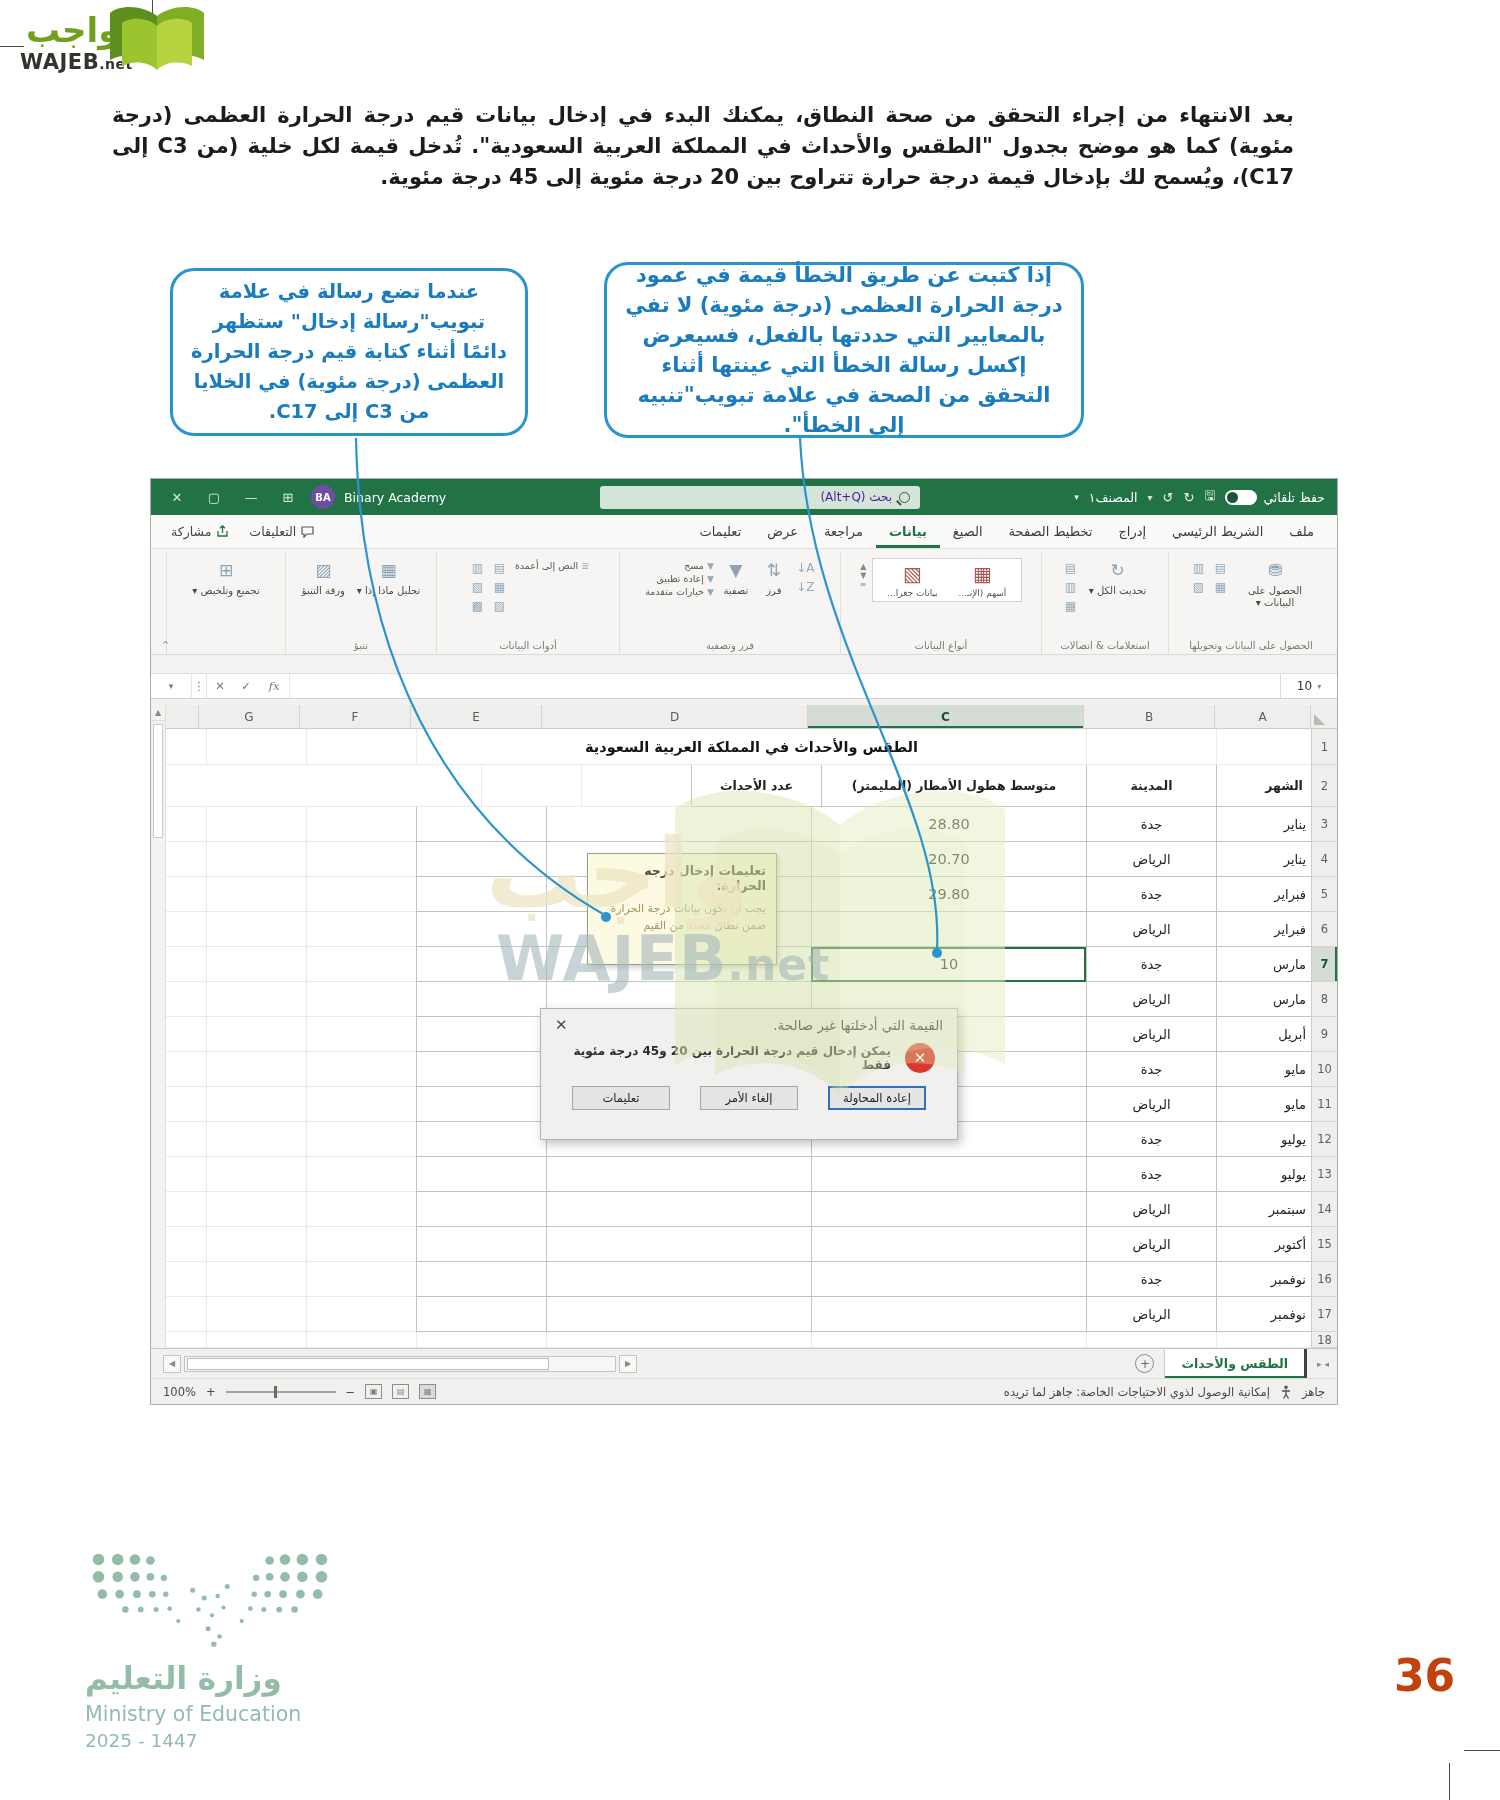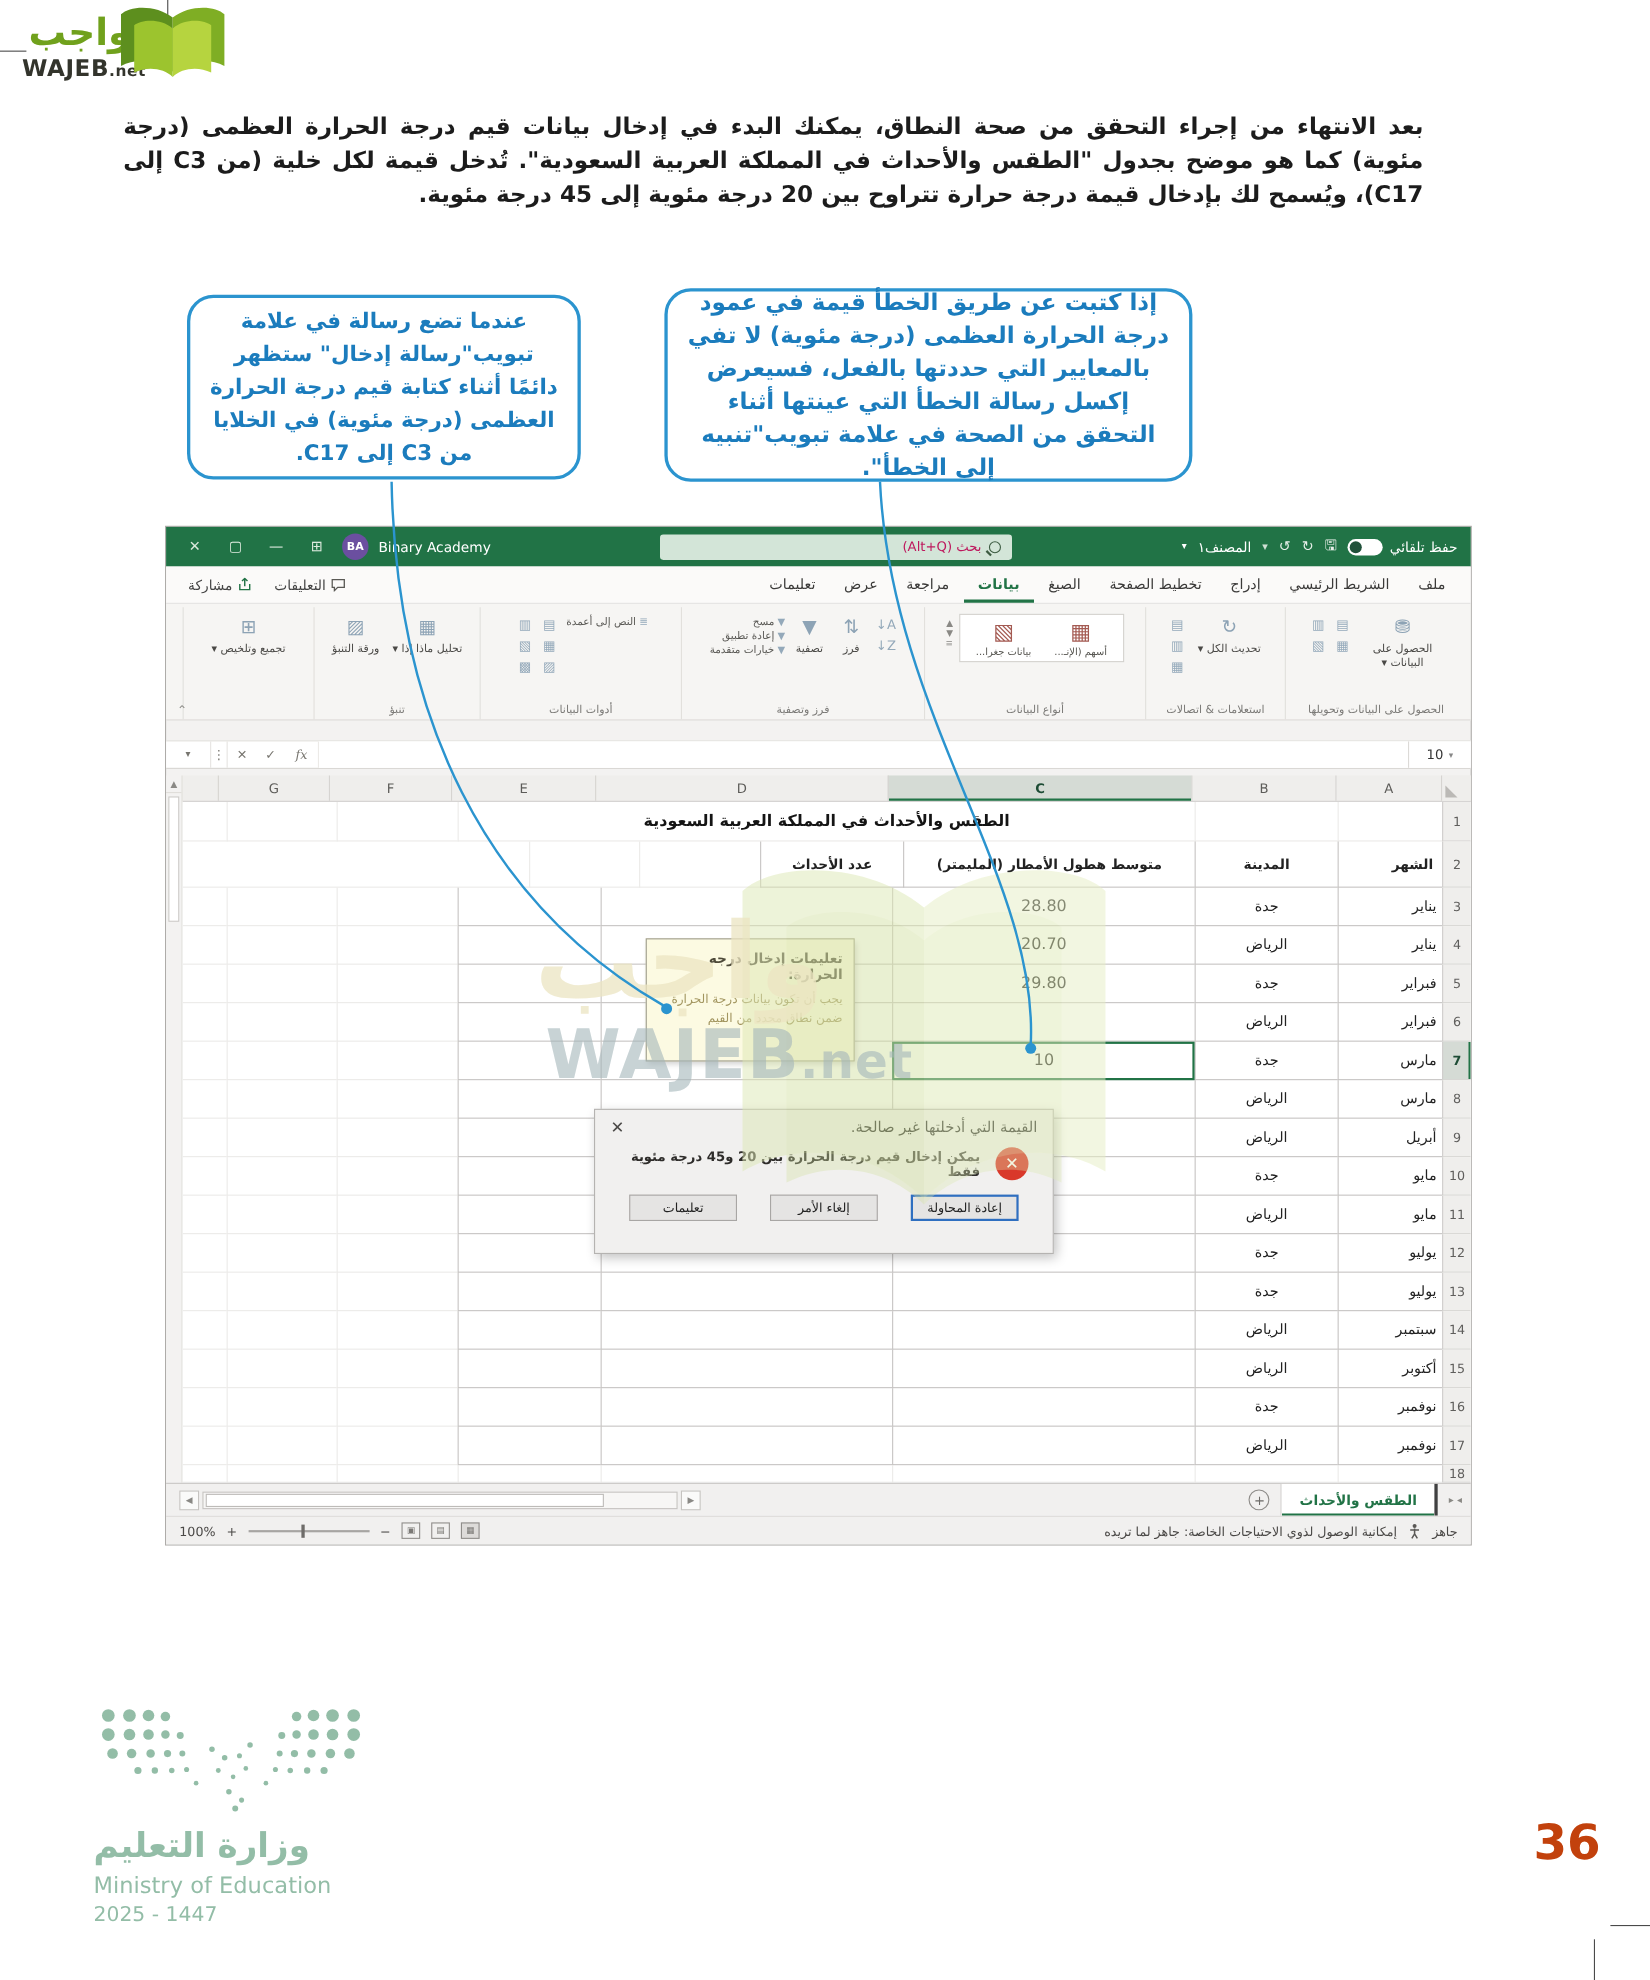--- a/index.html
+++ b/index.html
@@ -21,21 +21,21 @@
   #co-left{left:170px;top:268px;width:358px;height:168px;font-size:19.5px;line-height:30px;padding:0 16px;box-sizing:border-box;}
   #co-right{left:560px;top:262px;width:480px;height:176px;font-size:21px;line-height:30px;padding:6px 18px;box-sizing:border-box;margin-left:44px;}
   
   #xl{left:150px;top:478px;width:1186px;height:925px;border:1px solid #aeaca9;background:#f3f2f1;box-sizing:content-box;}
   .titlebar{position:absolute;left:0;top:0;width:100%;height:36px;background:#217346;display:flex;
             align-items:center;color:#fff;padding:0 12px;box-sizing:border-box;gap:9px;font-size:12.5px;}
   .winbtn{width:28px;text-align:center;font-size:13px;color:#ddeade;}
   .avatar{width:24px;height:24px;border-radius:50%;background:#6b4fa0;font-size:10px;display:flex;
           align-items:center;justify-content:center;font-weight:bold;flex:none;}
   .search{width:300px;height:23px;background:#d3e5d8;border-radius:3px;margin:0 auto;display:flex;direction:rtl;
-          align-items:center;color:#be185d;font-size:12px;gap:7px;padding:0 10px;}
+          align-items:center;color:#4c1d95;font-size:12px;gap:7px;padding:0 10px;}
   .mag{width:9px;height:9px;border:1.6px solid #3c5b41;border-radius:50%;position:relative;flex:none;}
   .mag::after{content:"";position:absolute;left:-4px;top:9px;width:6px;height:1.6px;background:#3c5b41;transform:rotate(45deg);}
   .tb-ic{color:#e7efe9;font-size:13px;}
   .toggle{width:32px;height:15px;background:#fff;border-radius:8px;position:relative;flex:none;}
   .toggle::before{content:"";position:absolute;left:2px;top:2px;width:11px;height:11px;border-radius:50%;background:#20513a;}
   
   .tabrow{position:absolute;left:0;top:36px;width:100%;height:34px;background:#fbfaf9;display:flex;direction:rtl;
           align-items:stretch;padding:0 10px;box-sizing:border-box;font-size:13px;color:#3b3a39;border-bottom:1px solid #e3e1df;}
   .rtab{padding:0 13px;display:flex;align-items:center;}
   .rtab.active{color:#217346;font-weight:bold;box-shadow:inset 0 -3px 0 #217346;}

